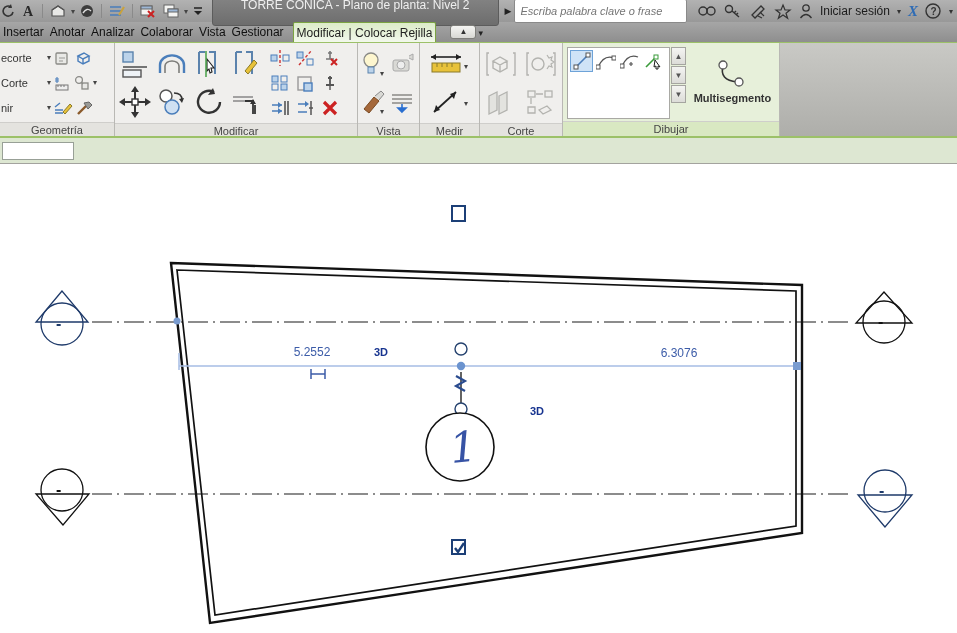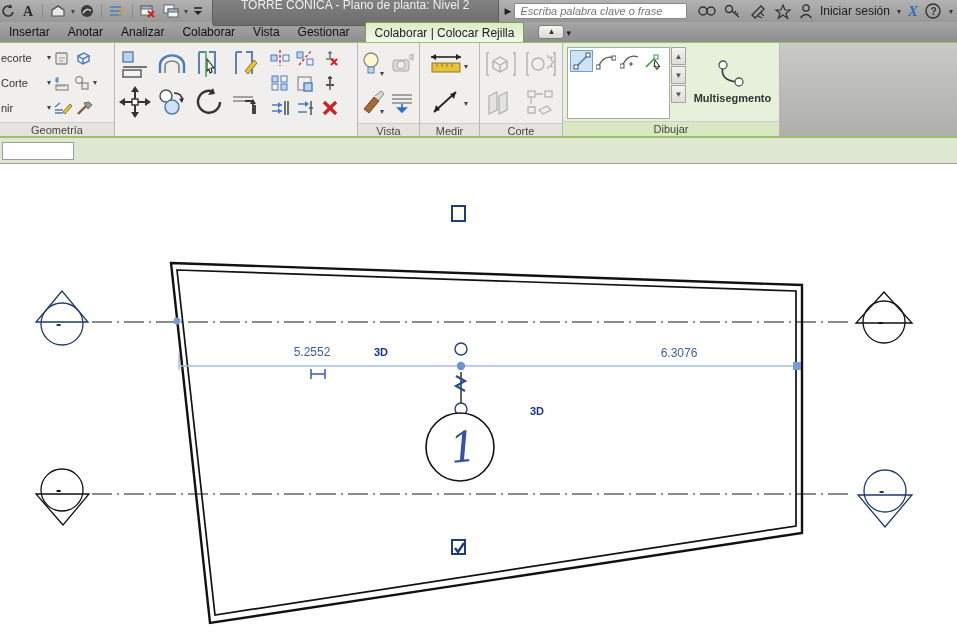--- a/index.html
+++ b/index.html
@@ -9,33 +9,33 @@
   
   .titlebar { height:22px; display:flex; align-items:center;
     background:linear-gradient(#b2b2b2,#989898); padding:0 4px 0 0; }
   .qat { display:flex; align-items:center; gap:3px; width:212px; flex:0 0 212px; overflow:hidden; }
   .qat .qbtn { display:flex; align-items:center; height:18px; padding:0 1px; border:0; background:transparent; }
   .qat .sep { width:1px; height:14px; background:#8a8a8a; margin:0 2px; }
   .title-plate { height:30px; line-height:16px; padding:0 28px;
     background:linear-gradient(#848484,#6d6d6d); border:1px solid #5c5c5c; border-radius:3px;
     color:#efefef; font-size:12px; white-space:nowrap; }
   .tb-collapse { color:#222; font-size:9px; margin:0 3px 0 6px; }
-  .searchbox { width:182px; height:16px; border:1px solid #8a8a8a; border-radius:2px;
+  .searchbox { width:182px; height:24px; border:1px solid #8a8a8a; border-radius:2px;
     background:#fff; font-size:11px; font-style:italic; color:#777; padding:0 5px;
     font-family:"Liberation Sans", sans-serif; }
   .tb-icons { display:flex; align-items:center; gap:7px; margin-left:10px; flex:1; }
   .signin { font-size:12px; color:#1b1b1b; white-space:nowrap;text-align:right; }
   .mini-caret { font-size:8px; color:#333; }
   .x-logo { font-family:"Liberation Serif", serif; font-weight:bold; font-style:italic;
     color:#2f6cb5; font-size:15px; }
 
   
   .tabbar { height:20px; display:flex; align-items:flex-end;
     background:linear-gradient(#a6a6a6,#8e8e8e); }
-  .tab { height:20px; line-height:20px; padding:0 9px; font-size:12px; color:#101010;
+  .tab { height:20px; line-height:20px; padding:0 3px; font-size:12px; color:#101010;
     white-space:nowrap; }
   .tab.active { background:linear-gradient(#dcecc8,#f2f8ec); border:1px solid #7ba342;
     border-bottom:none; border-radius:2px 2px 0 0; margin-left:6px; color:#222; }
   .panelstate-btn { width:26px; height:14px; margin:0 2px 3px 14px;
     background:linear-gradient(#f5f5f3,#d8d8d4); border:1px solid #7e7e7a; border-radius:3px;
     font-size:8px; color:#333; line-height:12px; text-align:center; }
   .panelstate-caret { font-size:9px; color:#222; margin-bottom:4px; }
 
   
   .ribbon { height:96px; display:flex; border-top:1px solid #9cc168;
@@ -189,21 +189,21 @@
   </div>
 </div>
 
 <div class="tabbar">
   <div class="tab">Insertar</div>
   <div class="tab">Anotar</div>
   <div class="tab">Analizar</div>
   <div class="tab">Colaborar</div>
   <div class="tab">Vista</div>
   <div class="tab">Gestionar</div>
-  <div class="tab active">Colaborar | Colocar Rejilla</div>
+  <div class="tab active">Modificar | Colocar Rejilla</div>
   <button class="panelstate-btn">▲</button>
   <span class="panelstate-caret">▾</span>
 </div>
 
 <div class="ribbon">
 
   <div class="panel" style="width:115px">
     <div class="panel-body">
       <div class="geo-row">
         <span class="geo-label">ecorte</span>
@@ -374,20 +374,21 @@
               <path d="M14 9 h4 M16 2 v14" stroke="#555" stroke-width="1.5"></path>
             </svg>
           </button>
         <button class="ribbon-btn">
             <svg width="18" height="18">
               <path d="M3 3 L15 15 M15 3 L3 15" stroke="#c22" stroke-width="3.2"></path>
             </svg>
           </button>
       </div>
     </div>
+    <div class="panel-label">Modificar</div>
   </div>
 
   <div class="panel" style="width:62px">
     <div class="panel-body g2x2">
       <button class="ribbon-btn">
           <svg width="26" height="28">
             <circle cx="10" cy="10" r="7" fill="#fdf6cf" stroke="#8a8a86" stroke-width="1.3"></circle>
             <rect x="7" y="17" width="6" height="6" fill="#bcd3ea" stroke="#5b83ad"></rect>
             <text x="19" y="26" font-size="8" fill="#444">▾</text>
           </svg>

